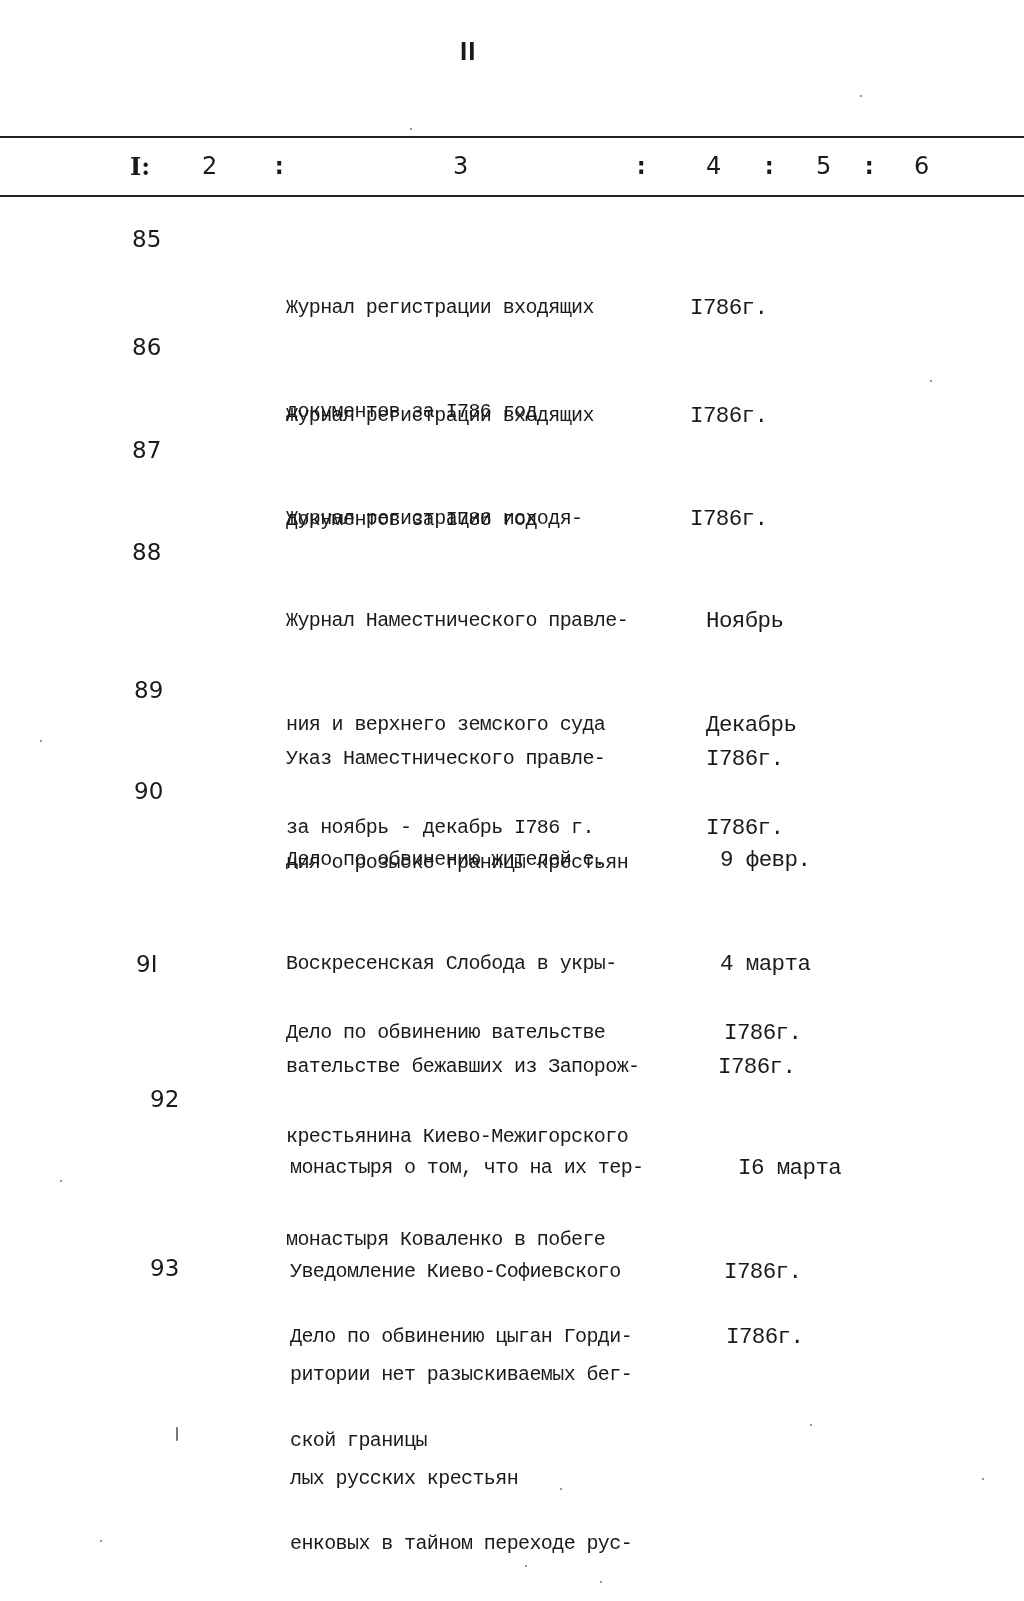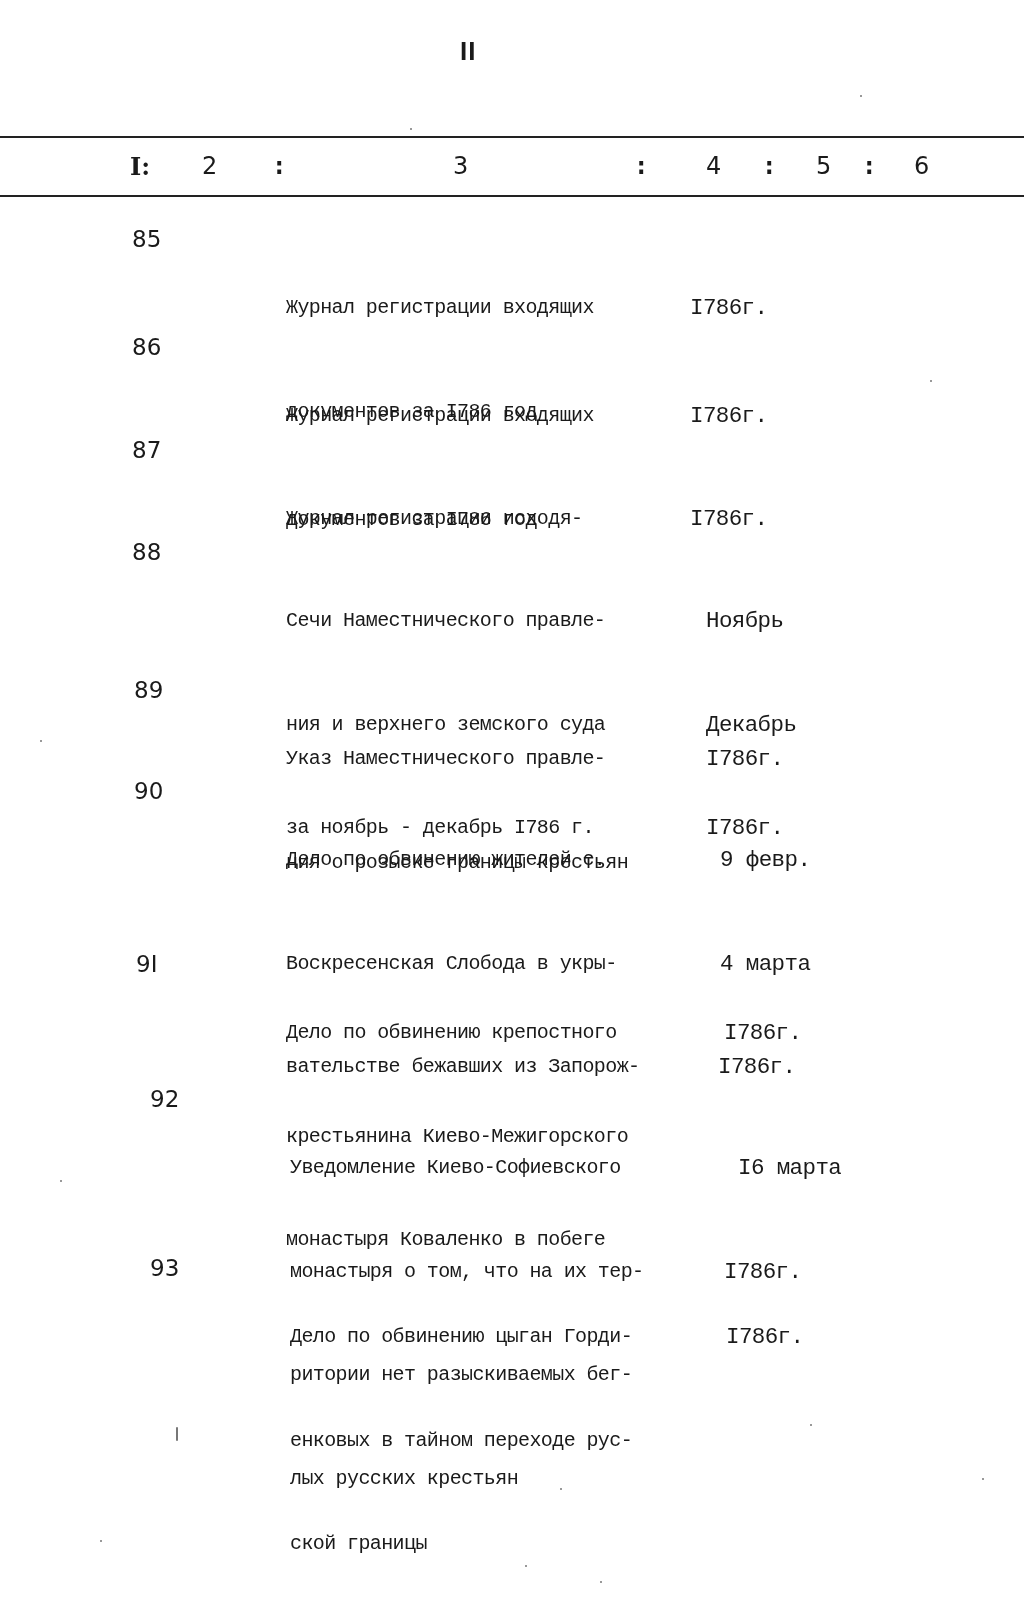--- a/index.html
+++ b/index.html
@@ -134,21 +134,21 @@
       <div>Журнал регистрации исходя-</div>
     </div>
     <div class="entry-date" style="left:690px; top:-4px;">
       <div>I786г.</div>
     </div>
   </div>
 
   <div class="entry" style="top:539px;">
     <span class="entry-num" style="left:132px; top:0;">88</span>
     <div class="entry-title" style="top:-4px;">
-      <div>Сечи Наместнического правле-</div>
+      <div>Журнал Наместнического правле-</div>
       <div>ния и верхнего земского суда</div>
       <div>за ноябрь - декабрь I786 г.</div>
     </div>
     <div class="entry-date" style="left:706px; top:-4px;">
       <div>Ноябрь</div>
       <div>Декабрь</div>
       <div>I786г.</div>
     </div>
   </div>
 
@@ -173,49 +173,49 @@
     <div class="entry-date" style="left:720px; top:-4px;">
       <div>9 февр.</div>
       <div>4 марта</div>
       <div style="margin-left:-2px;">I786г.</div>
     </div>
   </div>
 
   <div class="entry" style="top:951px;">
     <span class="entry-num" style="left:136px; top:0;">9I</span>
     <div class="entry-title" style="top:-4px;">
-      <div>Дело по обвинению крепостного</div>
+      <div>Дело по обвинению вательстве</div>
       <div>крестьянина Киево-Межигорского</div>
       <div>монастыря Коваленко в побеге</div>
     </div>
     <div class="entry-date" style="left:724px; top:-4px;">
       <div>I786г.</div>
     </div>
   </div>
 
   <div class="entry" style="top:1086px;">
     <span class="entry-num" style="left:150px; top:0;">92</span>
     <div class="entry-title" style="left:290px; top:-4px;">
+      <div>монастыря о том, что на их тер-</div>
       <div>Уведомление Киево-Софиевского</div>
-      <div>монастыря о том, что на их тер-</div>
       <div>ритории нет разыскиваемых бег-</div>
       <div>лых русских крестьян</div>
     </div>
     <div class="entry-date" style="left:738px; top:-4px;">
       <div>I6 марта</div>
       <div style="margin-left:-14px;">I786г.</div>
     </div>
   </div>
 
   <div class="entry" style="top:1255px;">
     <span class="entry-num" style="left:150px; top:0;">93</span>
     <div class="entry-title" style="left:290px; top:-4px;">
       <div>Дело по обвинению цыган Горди-</div>
+      <div>ской границы</div>
       <div>енковых в тайном переходе рус-</div>
-      <div>ской границы</div>
     </div>
     <div class="entry-date" style="left:726px; top:-4px;">
       <div>I786г.</div>
     </div>
   </div>
 
   <div>
     <span class="speck" style="left:176px;top:1427px;height:14px;width:2px;"></span>
     <span class="speck" style="left:100px;top:1540px;"></span>
     <span class="speck" style="left:560px;top:1488px;"></span>

